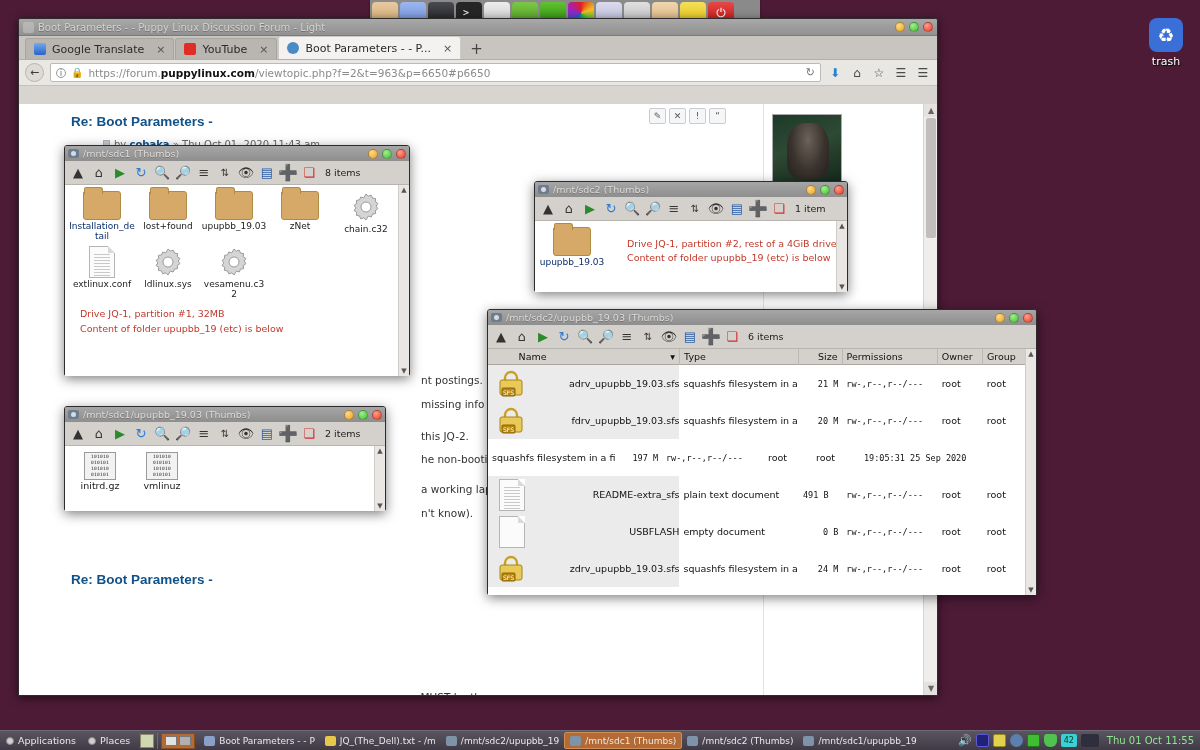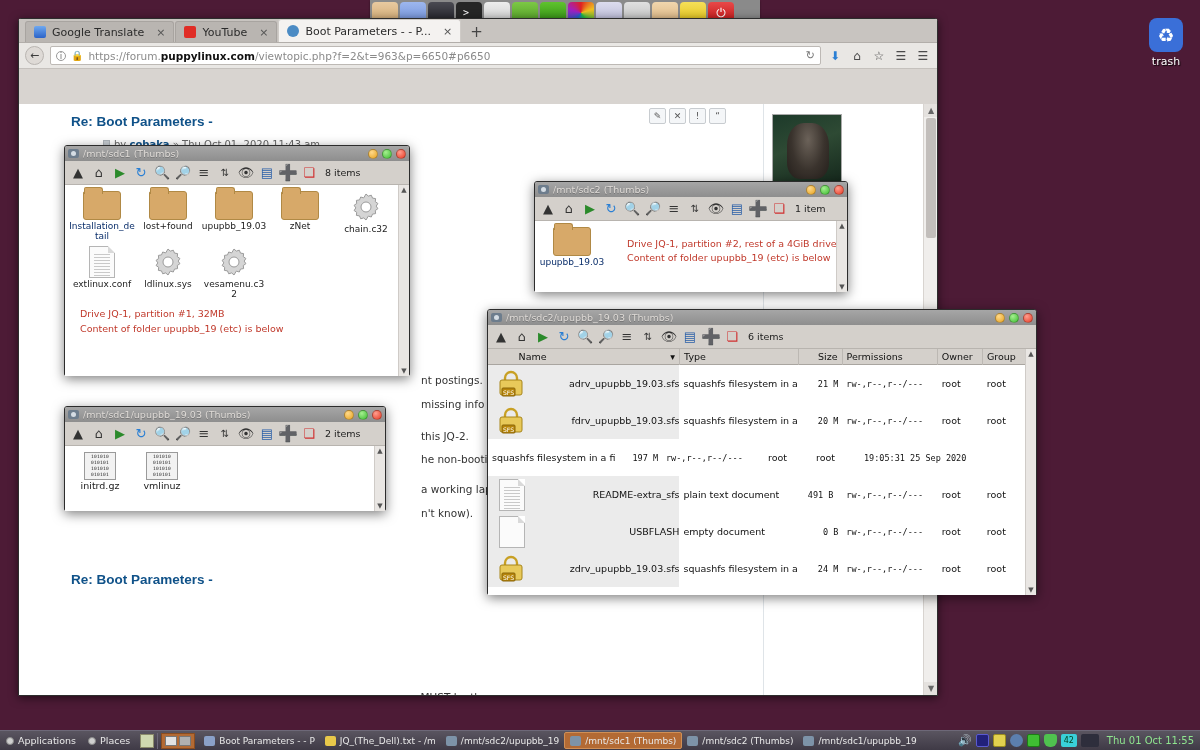--- a/index.html
+++ b/index.html
@@ -251,20 +251,29 @@
     <div class="dock-icon" style="background:linear-gradient(#f5df58,#e0c016)"></div>
     <div class="dock-icon" style="background:linear-gradient(#e84848,#be1414);display:flex;align-items:center;justify-content:center;color:#fff;font-size:12px">⏻</div>
   </div>
 
   <div id="trash">
     <div class="tico">♻</div>
     <div class="tlabel">trash</div>
   </div>
 
   <div id="browser">
+    <div class="wtitlebar">
+      <div class="wt-ico" style="background:#c9c9c9;border-radius:2px"></div>
+      <div class="wt-text">Boot Parameters - - Puppy Linux Discussion Forum - Light</div>
+      <div class="wbtns">
+        <div class="wbtn wb-min"></div>
+        <div class="wbtn wb-max"></div>
+        <div class="wbtn wb-close"></div>
+      </div>
+    </div>
 
     <div id="tabstrip">
       <div class="tab">
         <span class="tabico" style="background:linear-gradient(#6ea8f0,#2b63c8)"></span>
         <span class="tlbl">Google Translate</span>
         <span class="tx">×</span>
       </div>
       <div class="tab">
         <span class="tabico" style="background:#e02d26"></span>
         <span class="tlbl">YouTube</span>
@@ -593,21 +602,21 @@
                 <i></i>
                 <i></i>
                 <i></i>
                 <i></i>
                 <i></i>
               </div>
             </div>
           <span>README-extra_sfs</span>
         </div>
         <div class="c" style="width:128px">plain text document</div>
-        <div class="c mono" style="width:46px;text-align:center">491 B</div>
+        <div class="c mono" style="width:46px;text-align:left">491 B</div>
         <div class="c mono" style="width:102px">rw-,r--,r--/---</div>
         <div class="c" style="width:48px">root</div>
         <div class="c" style="width:48px">root</div>
         <div class="c mono" style="flex:1">19:03:49 25 Sep 2020</div>
       </div>
 
       <div class="dl-row">
         <div class="dl-name" style="width:206px">
           <div class="doc" style="margin-left:11px"></div>
           <span>USBFLASH</span>

